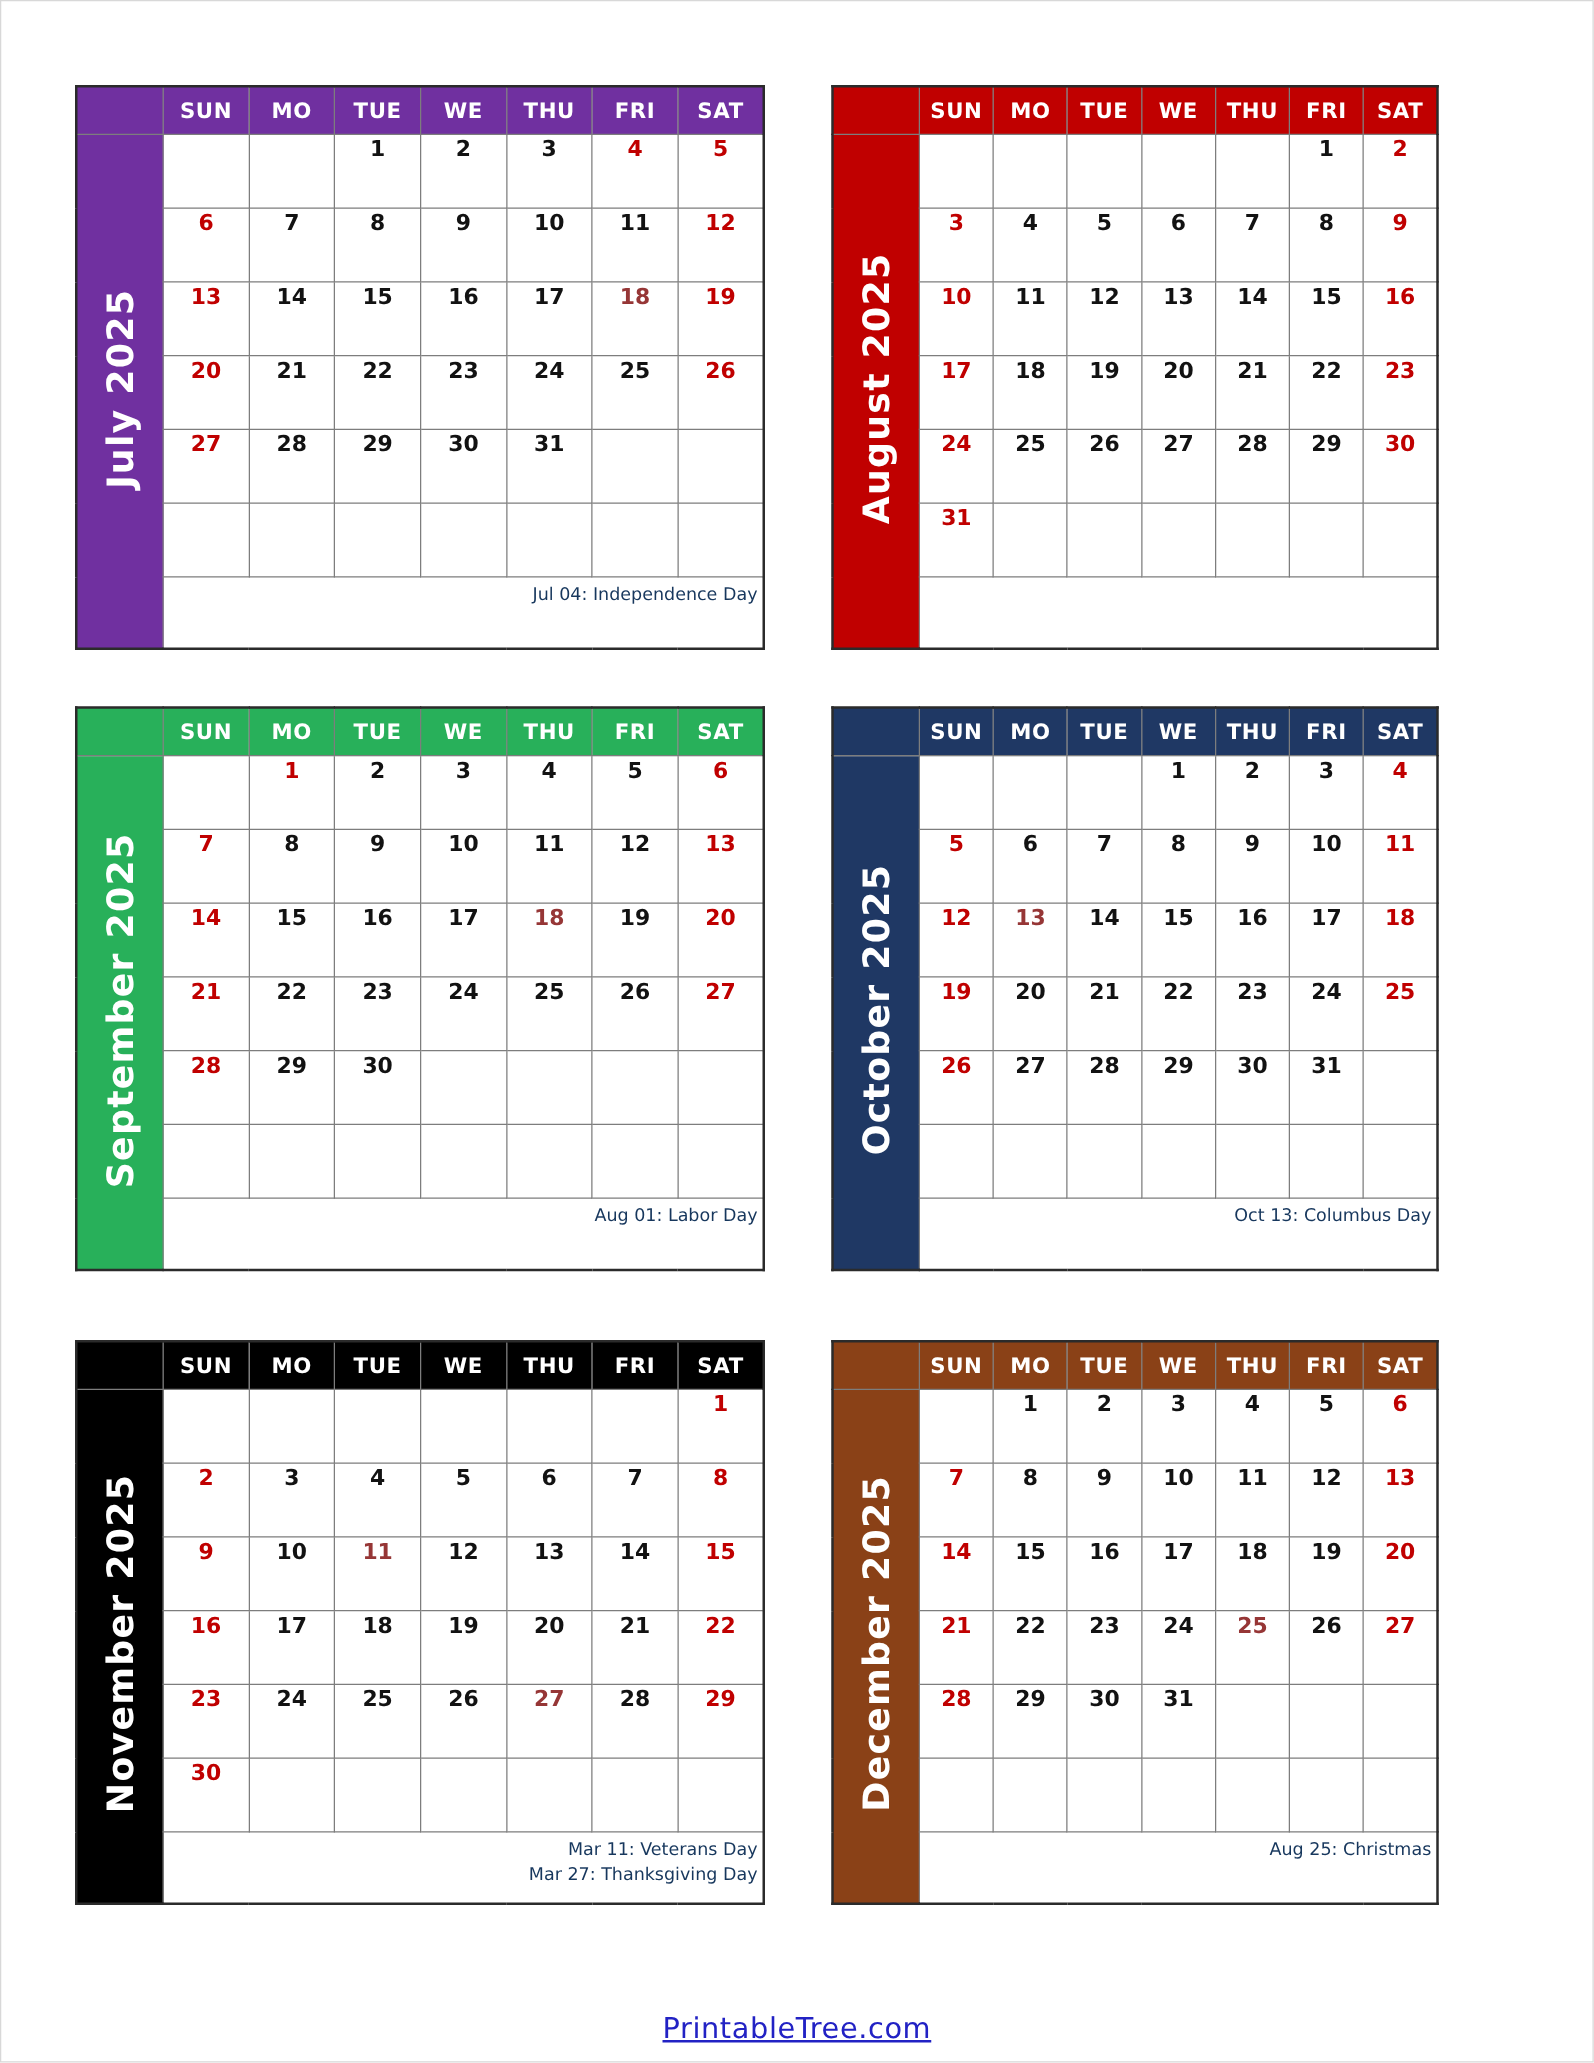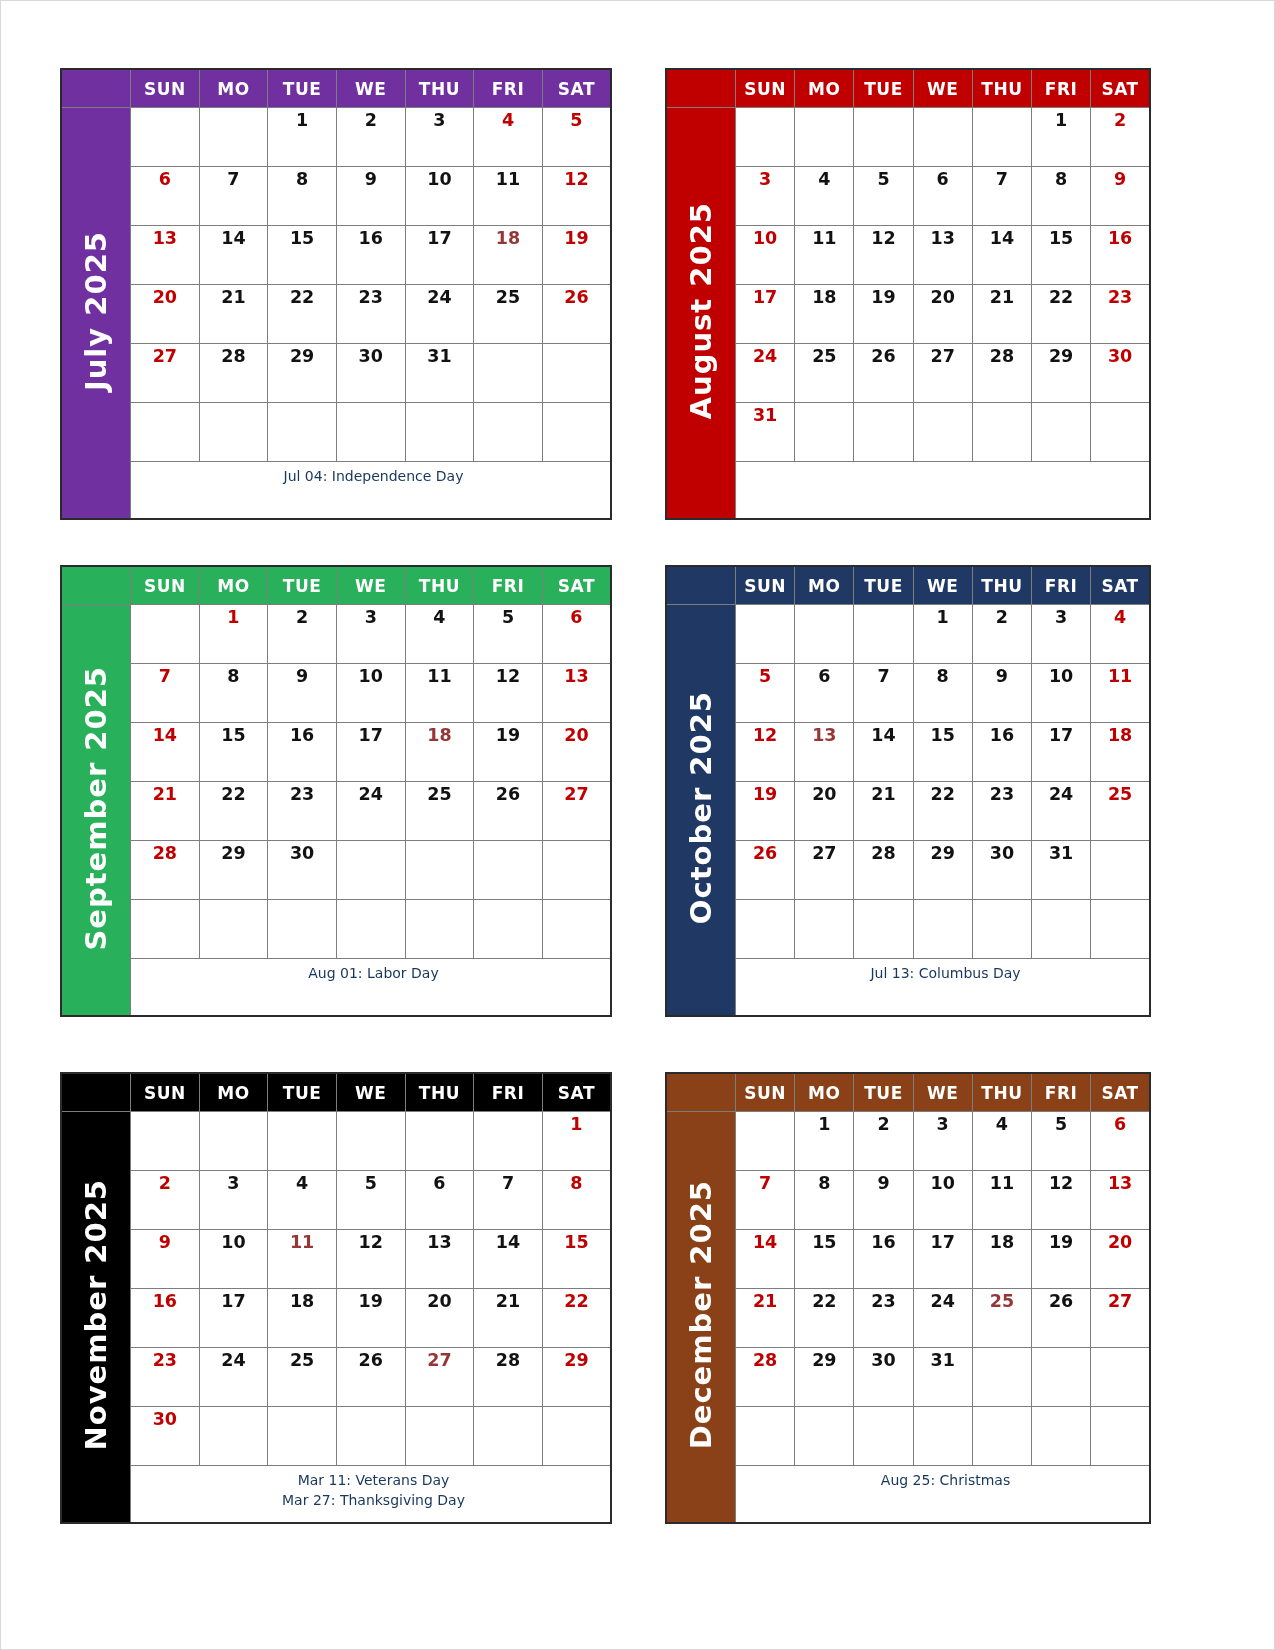--- a/index.html
+++ b/index.html
@@ -70,21 +70,21 @@
     text-align: center;
     padding-top: 2px;
     font-size: 17.5px;
     font-weight: bold;
     background: #ffffff;
   }
 
   td.holiday {
     height: 52px;
     vertical-align: top;
-    text-align: center;
+    text-align: right;
     padding: 4px 4px 0 10px;
     background: #ffffff;
     font-size: 14px;
     font-weight: normal;
     color: #17375d;
     line-height: 1.45;
   }
   .holiday-line { white-space: nowrap; }
 
   .footer {
@@ -389,21 +389,21 @@
             <td class="day empty"></td>
             <td class="day empty"></td>
             <td class="day empty"></td>
             <td class="day empty"></td>
             <td class="day empty"></td>
             <td class="day empty"></td>
             <td class="day empty"></td>
           </tr>
           <tr>
             <td class="holiday" colspan="7">
-              <div class="holiday-line">Jul 13: Columbus Day</div>
+              <div class="holiday-line">Oct 13: Columbus Day</div>
             </td>
           </tr>
         </tbody>
       </table>
     </div>
   <div class="cal-row r3">
       <table class="month-panel" style="--accent: #000000;">
         <tbody>
           <tr>
             <th class="corner"></th>
@@ -546,13 +546,16 @@
             <td class="day empty"></td>
           </tr>
           <tr>
             <td class="holiday" colspan="7">
               <div class="holiday-line">Aug 25: Christmas</div>
             </td>
           </tr>
         </tbody>
       </table>
     </div>
+  <div class="footer">
+    <a class="footer-link">PrintableTree.com</a>
+  </div>
 </div>
 
 </body></html>

